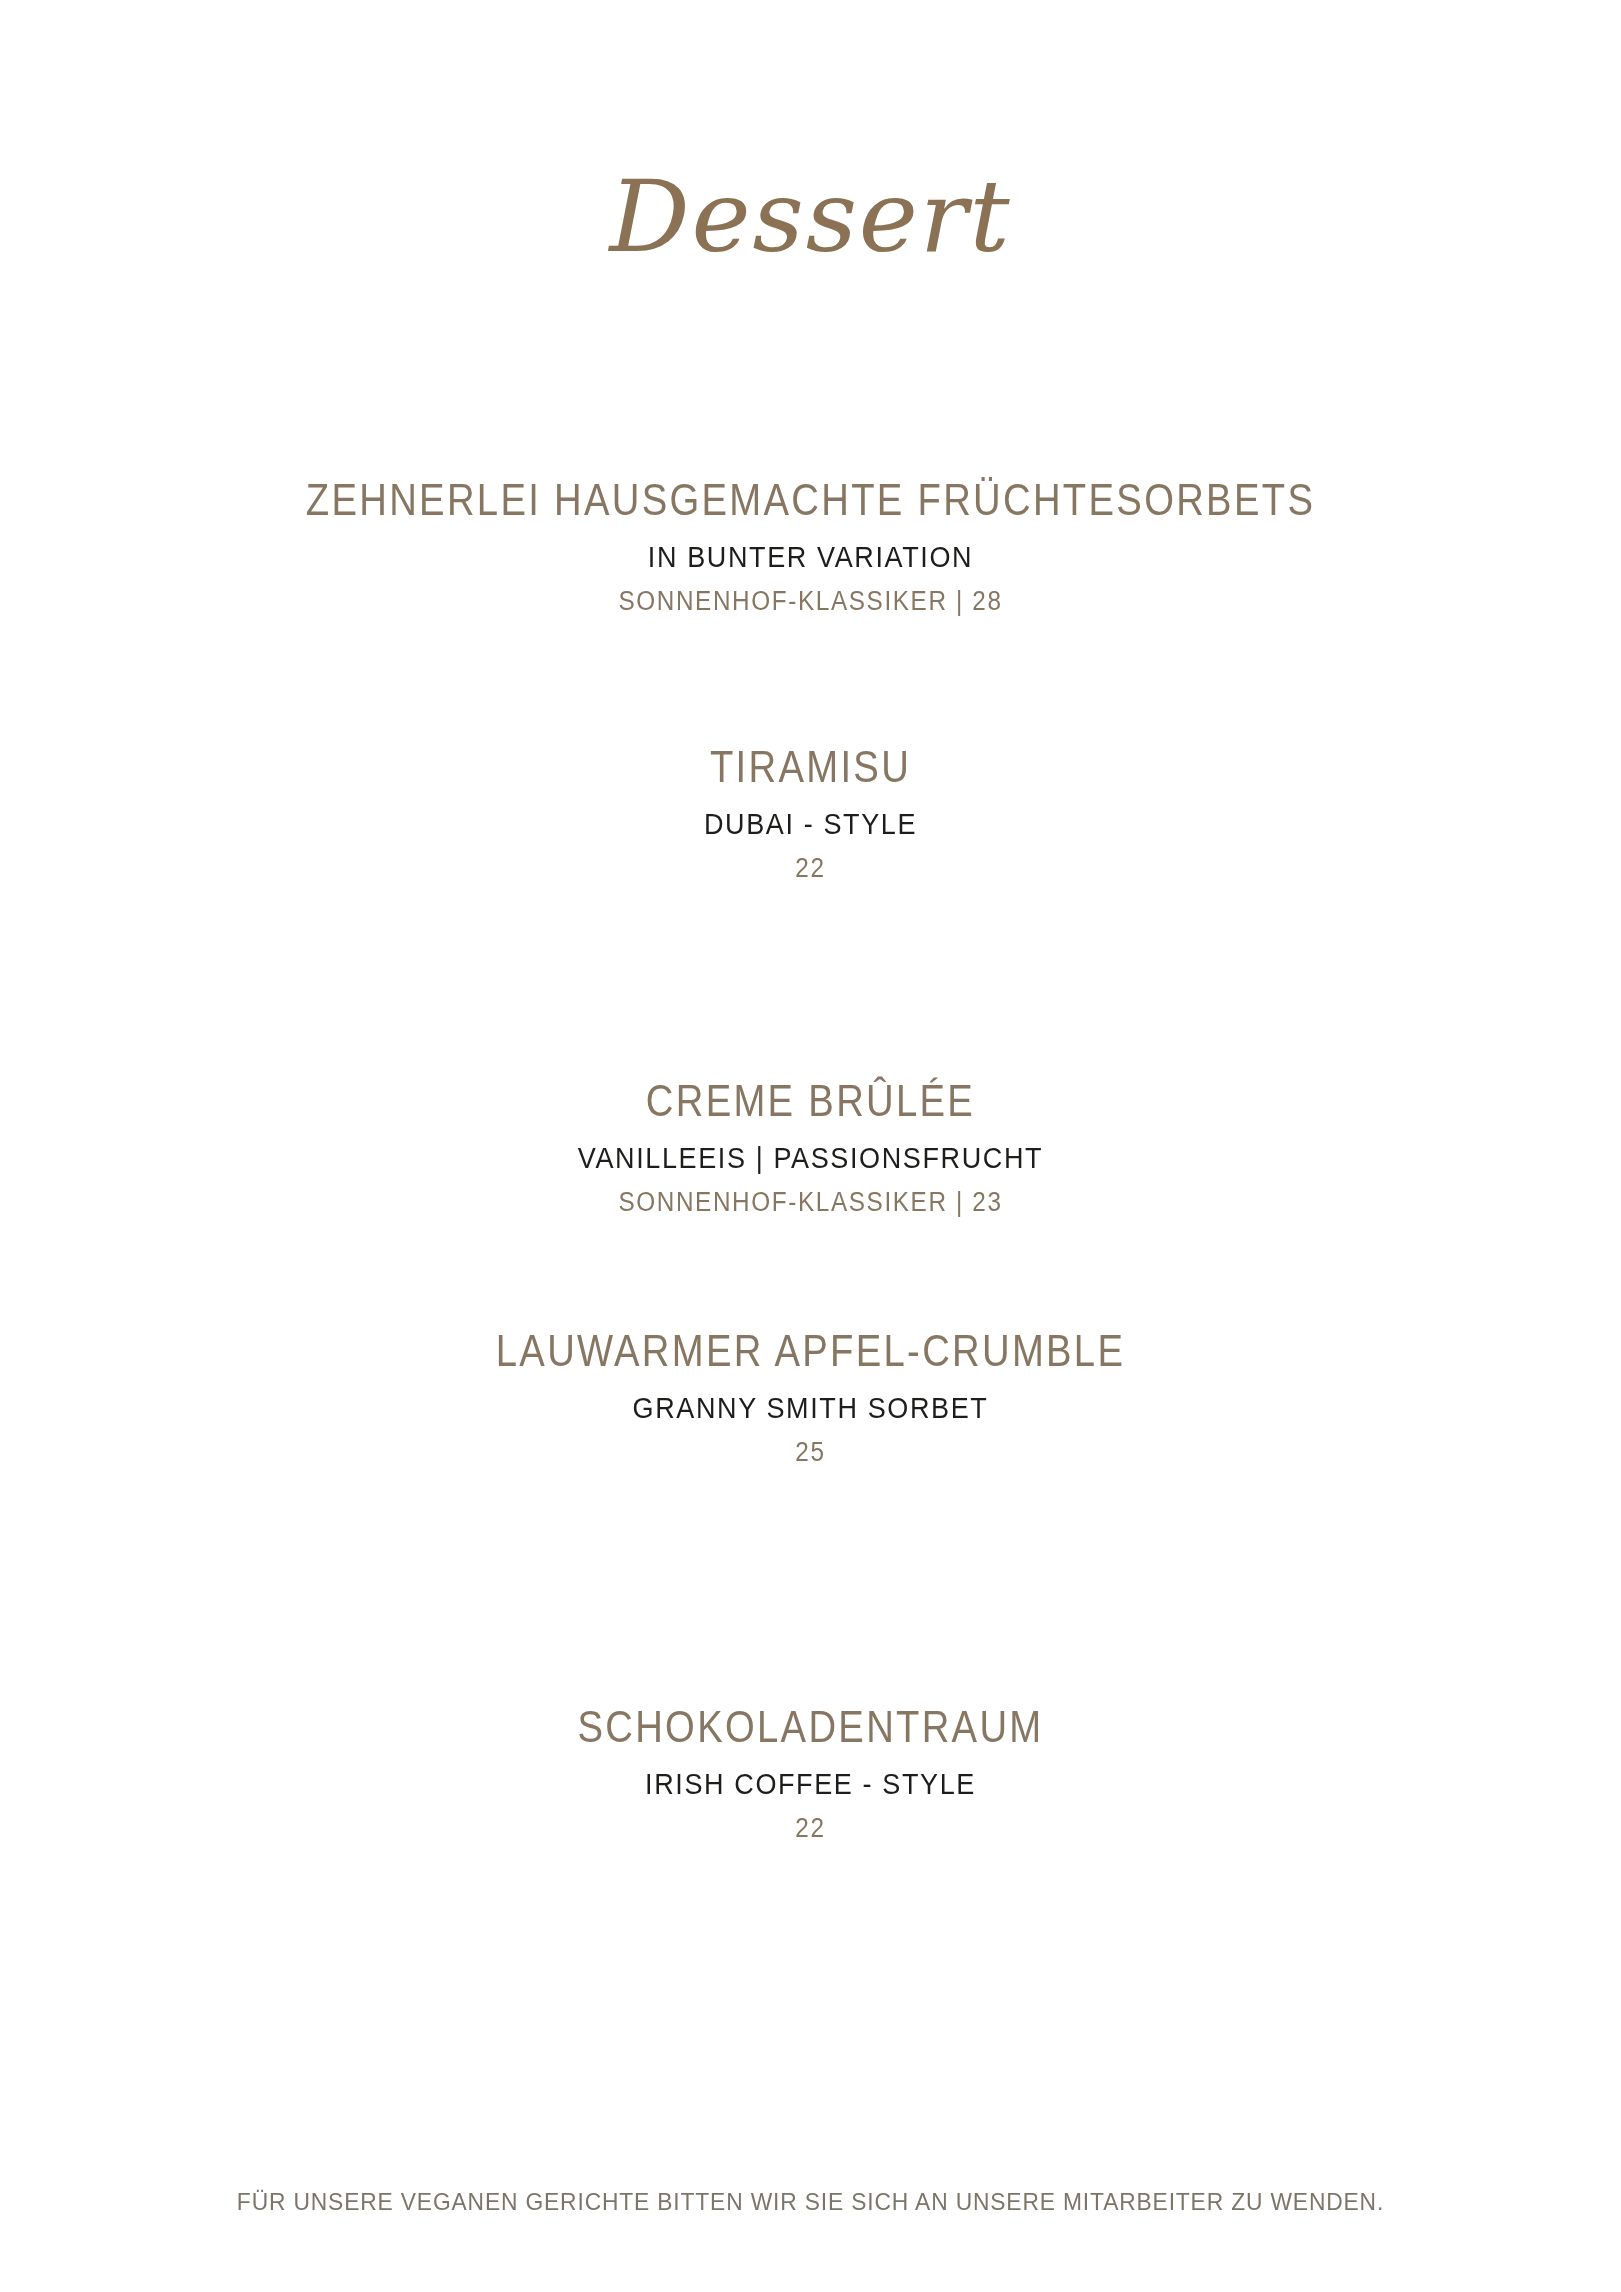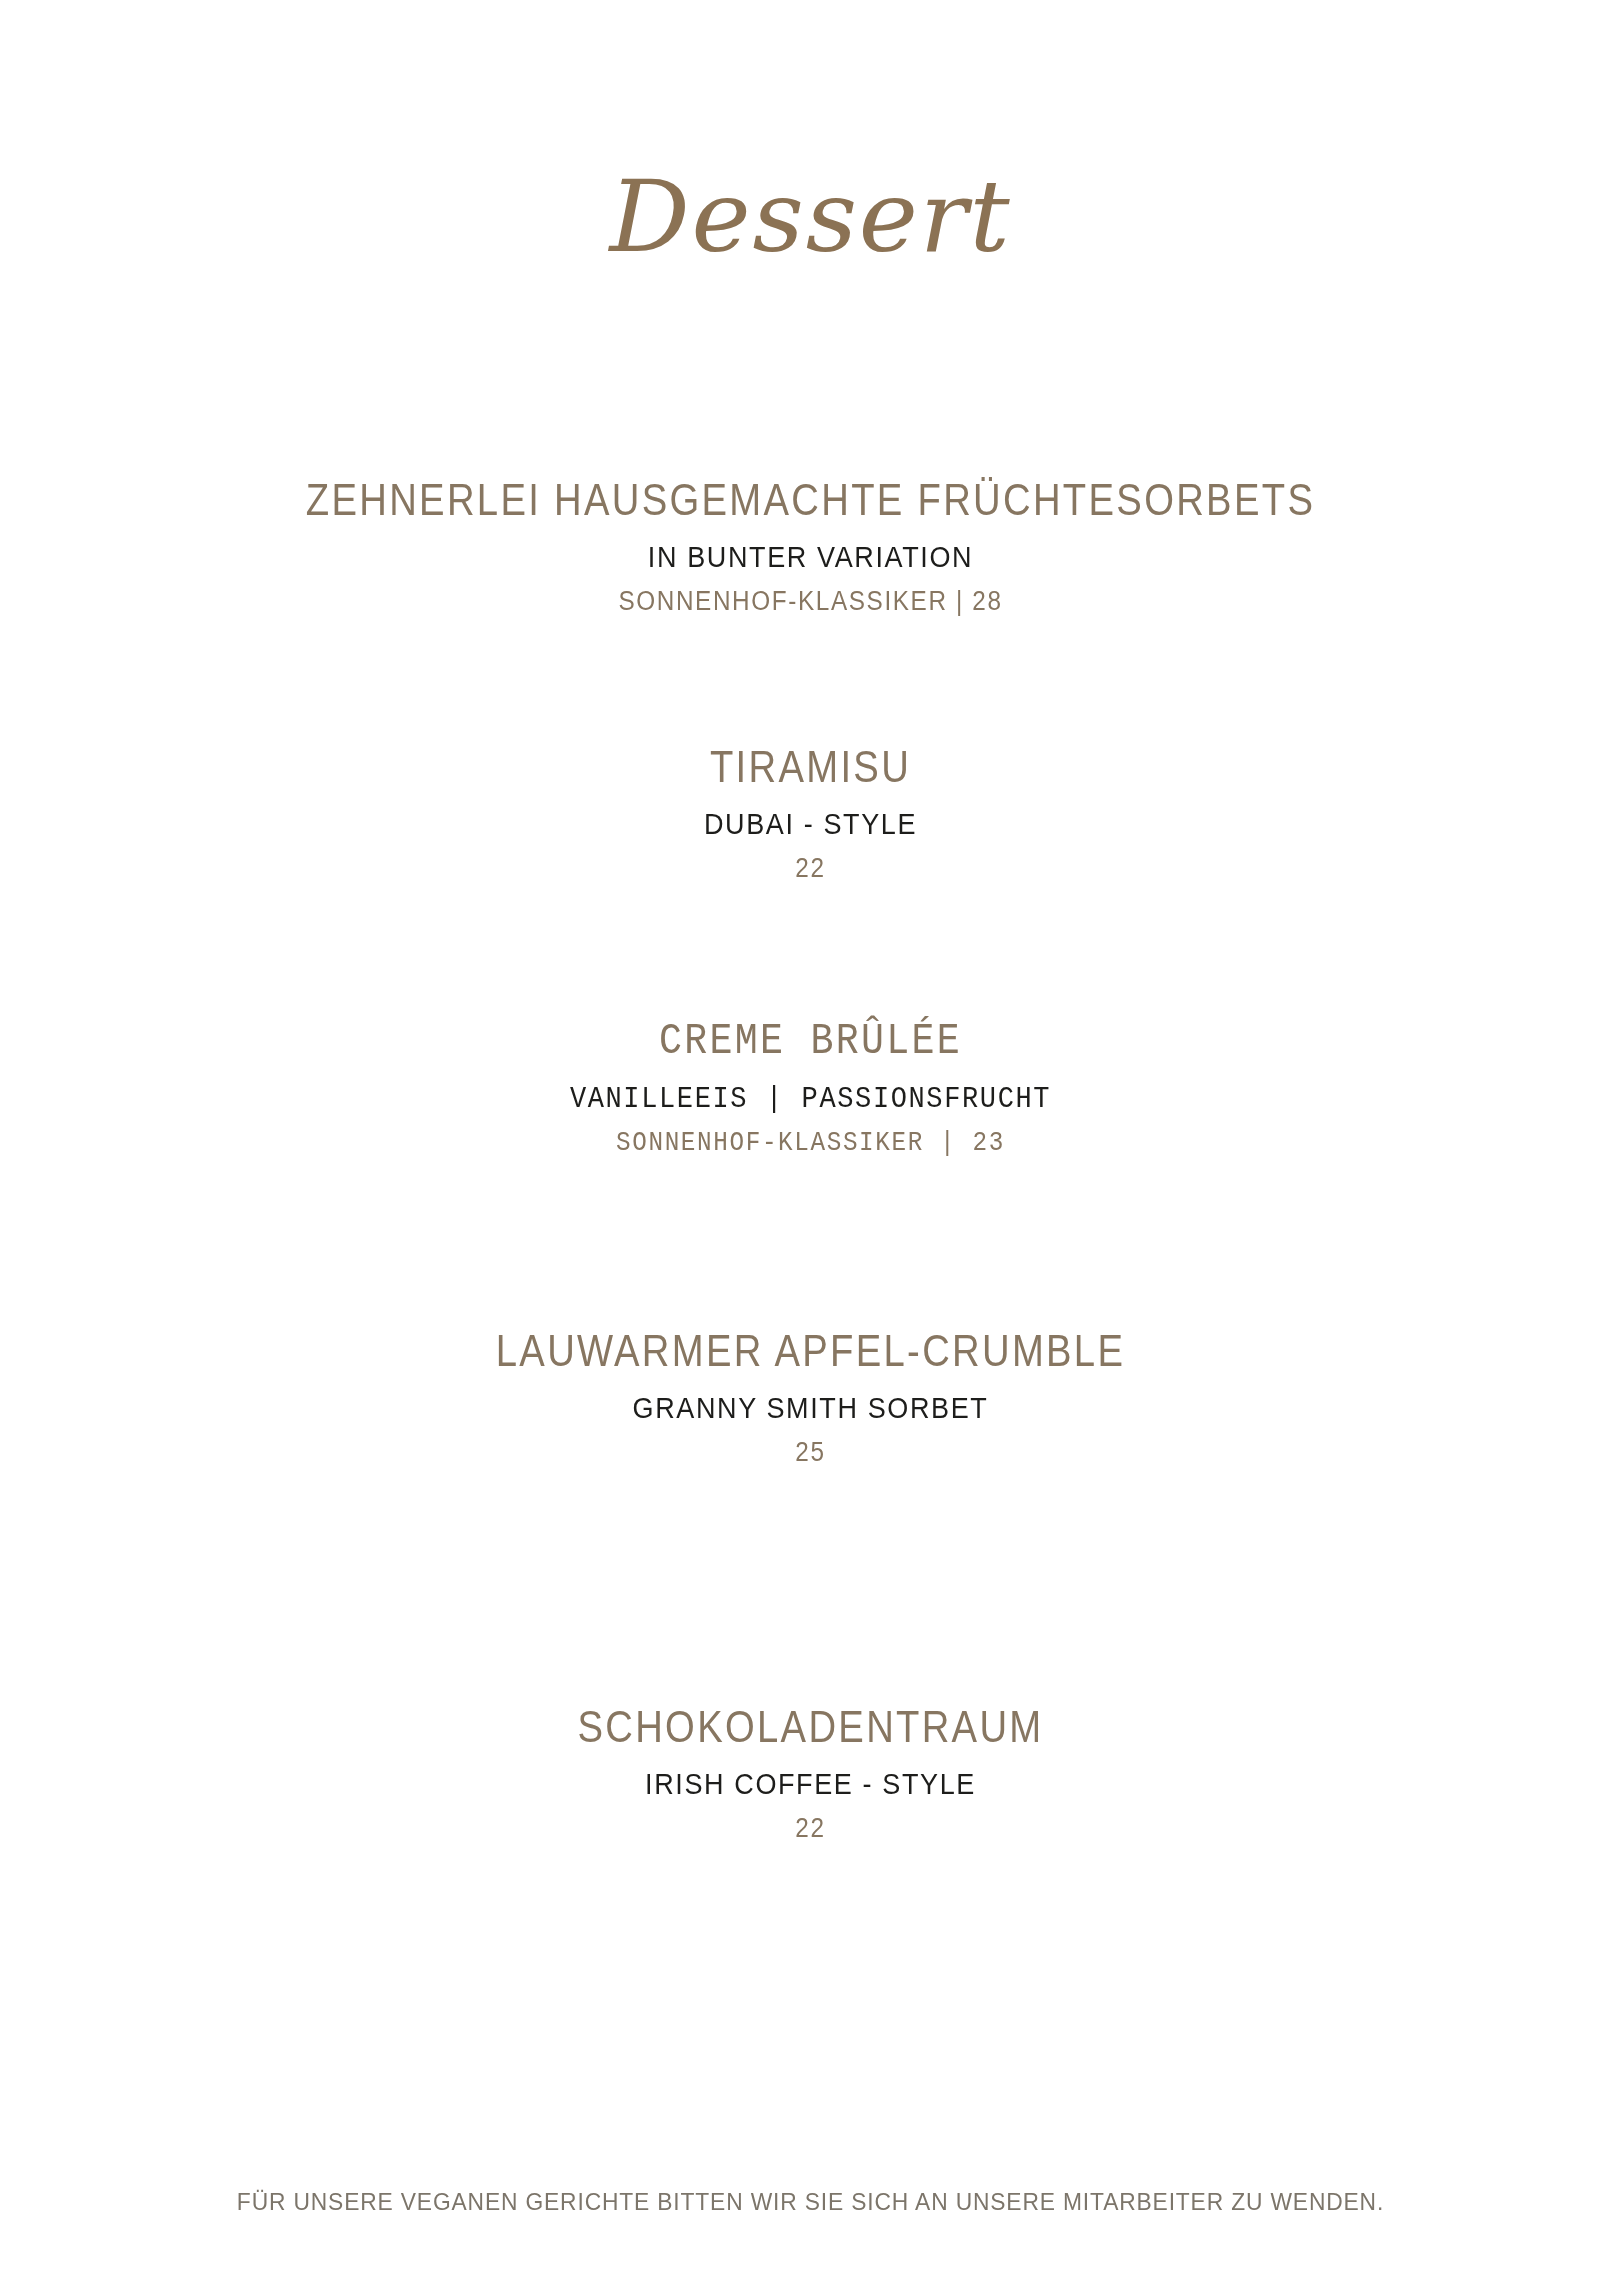--- a/index.html
+++ b/index.html
@@ -39,21 +39,21 @@
   }
 
   .menu-item {
     position: absolute;
     left: 0;
     width: 100%;
     text-align: center;
   }
   .menu-item.pos-0 { top: 430px; margin-top: 44px; }
   .menu-item.pos-1 { top: 741px; }
-  .menu-item.pos-2 { top: 1016px; font-family: Liberation Mono, monospace; }
+  .menu-item.pos-2 { top: 1075px; }
   .menu-item.pos-3 { top: 1325px; }
   .menu-item.pos-4 { top: 1701px; }
   .menu-item.pos-5 { top: 1905px; }
 
   .item-name {
     font-size: 45px;
     font-weight: 400;
     line-height: 52px;
     color: var(--taupe);
     letter-spacing: 2.7px;

